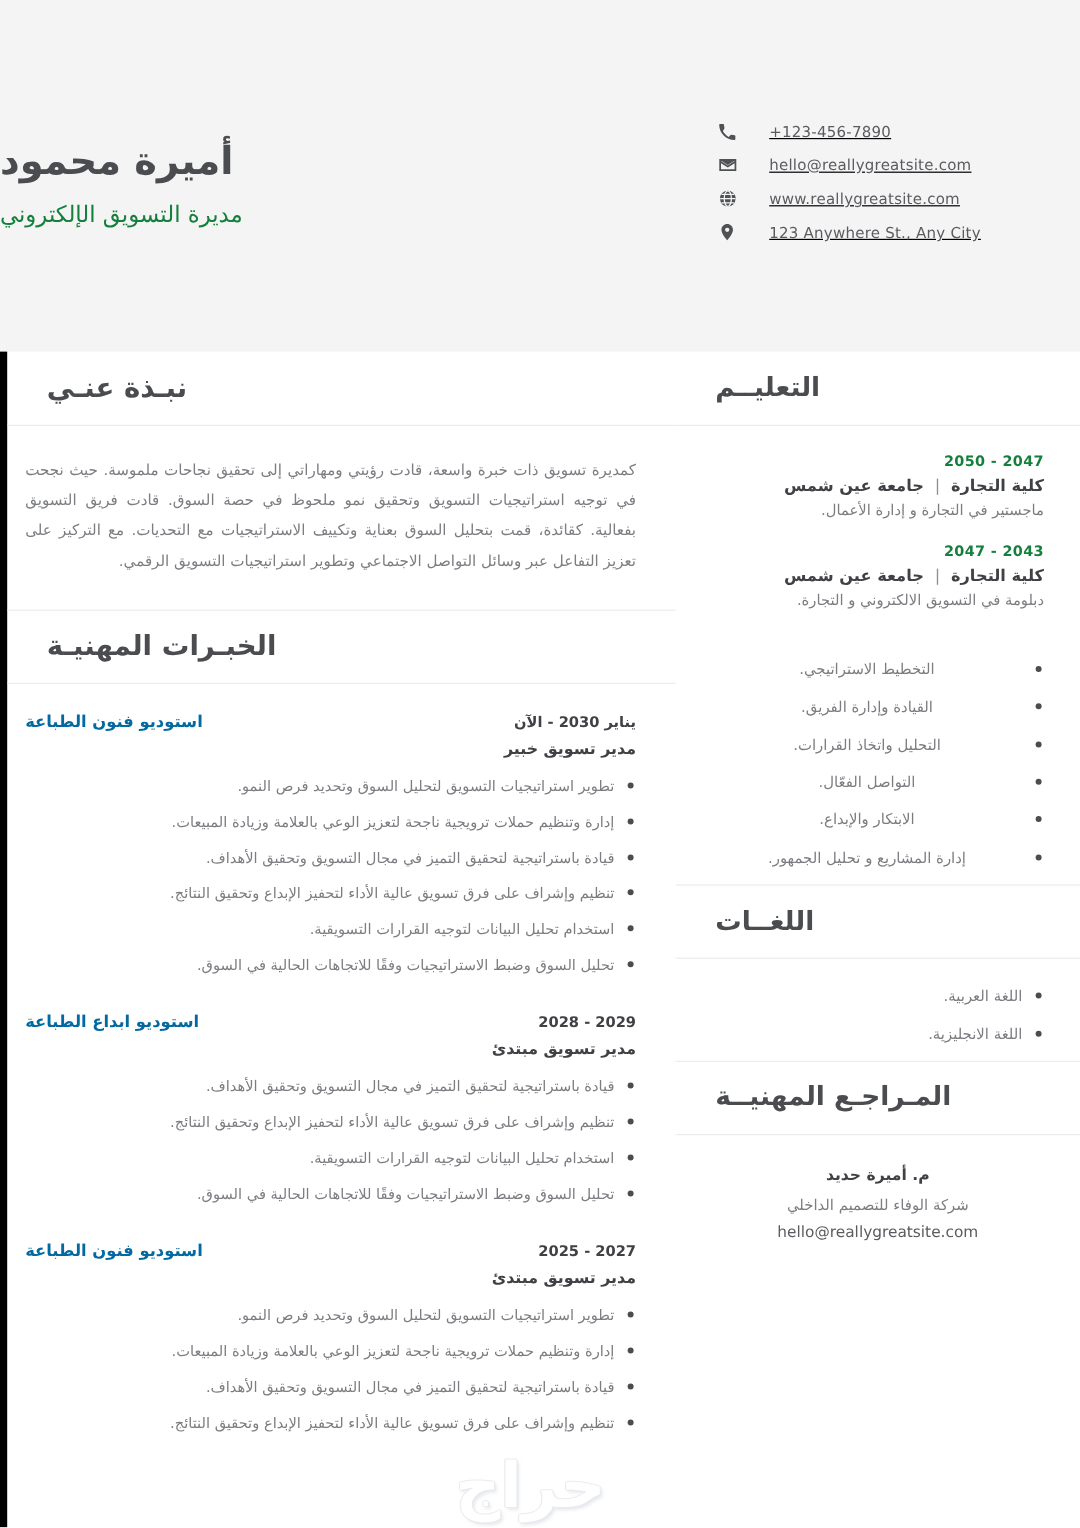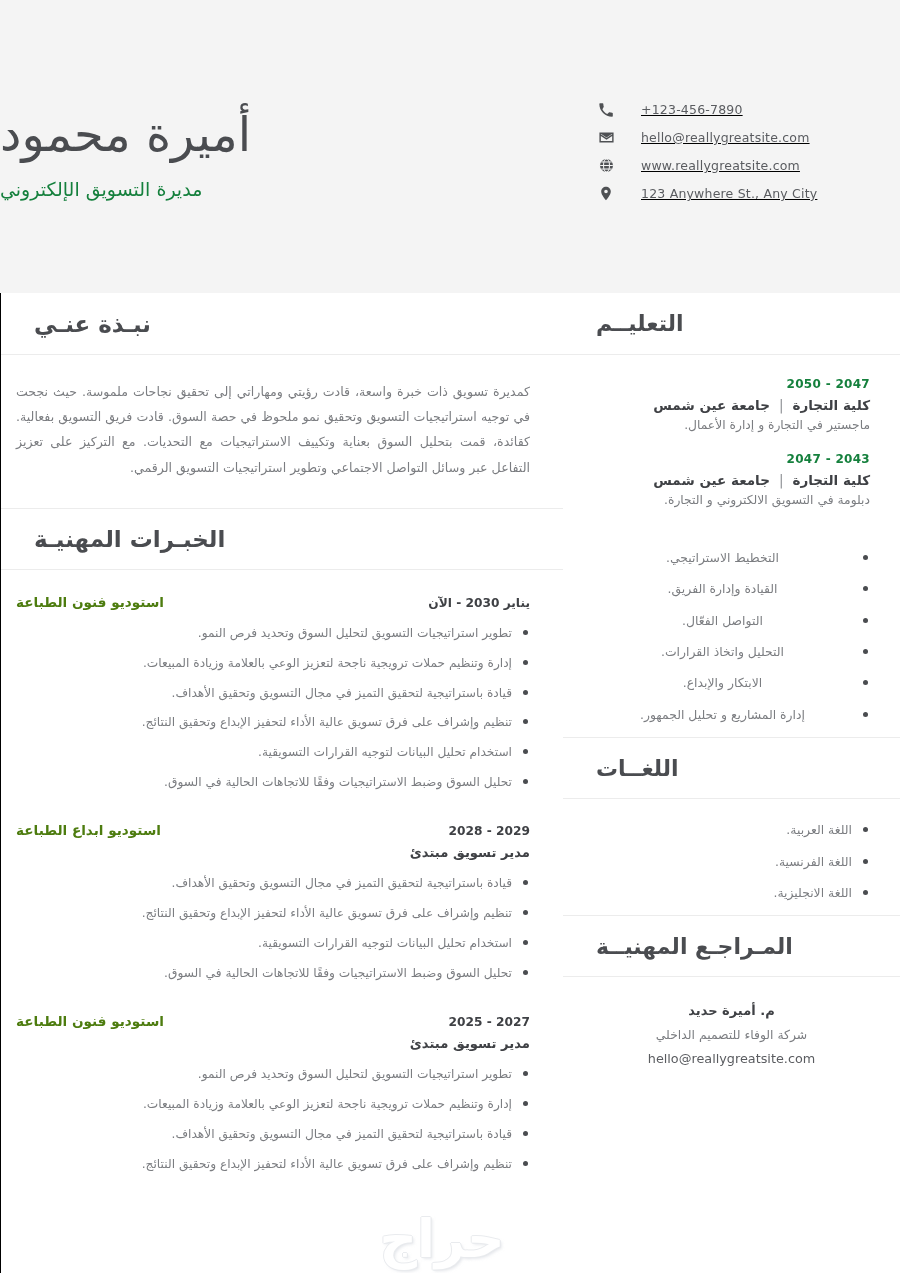--- a/index.html
+++ b/index.html
@@ -34,22 +34,22 @@
     width: 563px;
     padding: 0 40px 0 0;
     text-align: left;
     display: flex;
     flex-direction: column;
     justify-content: center;
     align-items: flex-end;
     padding-top: 10px;
   }
   .full-name {
-    font-size: 48px;
-    font-weight: 400;
+    font-size: 32px;
+    font-weight: 700;
     letter-spacing: 6px;
     color: #4a4c50;
     line-height: 1.25;
     direction: rtl;
     white-space: nowrap;
   }
   .job-title {
     margin-top: 14px;
     font-size: 19px;
     font-weight: 400;
@@ -99,21 +99,21 @@
 
   
   .body {
     position: relative;
     display: flex;
     flex-direction: row;
     height: 980px;
   }
   .col-main {
     width: 563px;
-    border-left: 1px solid #000000;
+    border-left: 6px solid #000000;
     position: relative;
   }
   .col-side {
     width: 337px;
     position: relative;
   }
 
   
   .section-head {
     height: 62px;
@@ -183,21 +183,21 @@
   .job-head {
     display: flex;
     flex-direction: row-reverse;
     justify-content: space-between;
     align-items: baseline;
     direction: rtl;
   }
   .job-company {
     font-size: 13.6px;
     font-weight: 700;
-    color: #4d7c0f;
+    color: #0369a1;
     direction: rtl;
   }
   .job-dates {
     font-size: 12.2px;
     font-weight: 700;
     color: #3f4145;
     direction: rtl;
   }
   .job-role {
     margin-top: 7px;
@@ -386,34 +386,33 @@
           </div>
           <div class="edu-degree">دبلومة في التسويق الالكتروني و التجارة.</div>
         </div>
 
       </div>
 
       <div class="section-body">
         <ul class="side-list skills-list">
           <li>التخطيط الاستراتيجي.</li>
           <li>القيادة وإدارة الفريق.</li>
+          <li>التحليل واتخاذ القرارات.</li>
           <li>التواصل الفعّال.</li>
-          <li>التحليل واتخاذ القرارات.</li>
           <li>الابتكار والإبداع.</li>
           <li>إدارة المشاريع و تحليل الجمهور.</li>
         </ul>
       </div>
 
       <div class="section-head with-top" style="margin-top:6px;">
         <span class="section-title">اللغــات</span>
       </div>
       <div class="section-body">
         <ul class="side-list lang-list">
           <li>اللغة العربية.</li>
-          <li>اللغة الفرنسية.</li>
           <li>اللغة الانجليزية.</li>
         </ul>
       </div>
 
       <div class="section-head with-top" style="margin-top:14px;">
         <span class="section-title">المـراجـع المهنيــة</span>
       </div>
       <div class="section-body">
         <div class="ref-block">
           <div class="ref-name">م. أميرة حديد</div>
@@ -436,20 +435,21 @@
       <div class="section-head with-top" style="margin-top:28px;">
         <span class="section-title">الخبـرات المهنيـة</span>
       </div>
       <div class="section-body">
 
         <div class="job">
           <div class="job-head">
             <span class="job-company">استوديو فنون الطباعة</span>
             <span class="job-dates">يناير 2030 - الآن</span>
           </div>
+          <div class="job-role">مدير تسويق خبير</div>
           <ul class="bullets">
             <li>تطوير استراتيجيات التسويق لتحليل السوق وتحديد فرص النمو.</li>
             <li>إدارة وتنظيم حملات ترويجية ناجحة لتعزيز الوعي بالعلامة وزيادة المبيعات.</li>
             <li>قيادة باستراتيجية لتحقيق التميز في مجال التسويق وتحقيق الأهداف.</li>
             <li>تنظيم وإشراف على فرق تسويق عالية الأداء لتحفيز الإبداع وتحقيق النتائج.</li>
             <li>استخدام تحليل البيانات لتوجيه القرارات التسويقية.</li>
             <li>تحليل السوق وضبط الاستراتيجيات وفقًا للاتجاهات الحالية في السوق.</li>
           </ul>
         </div>
 

